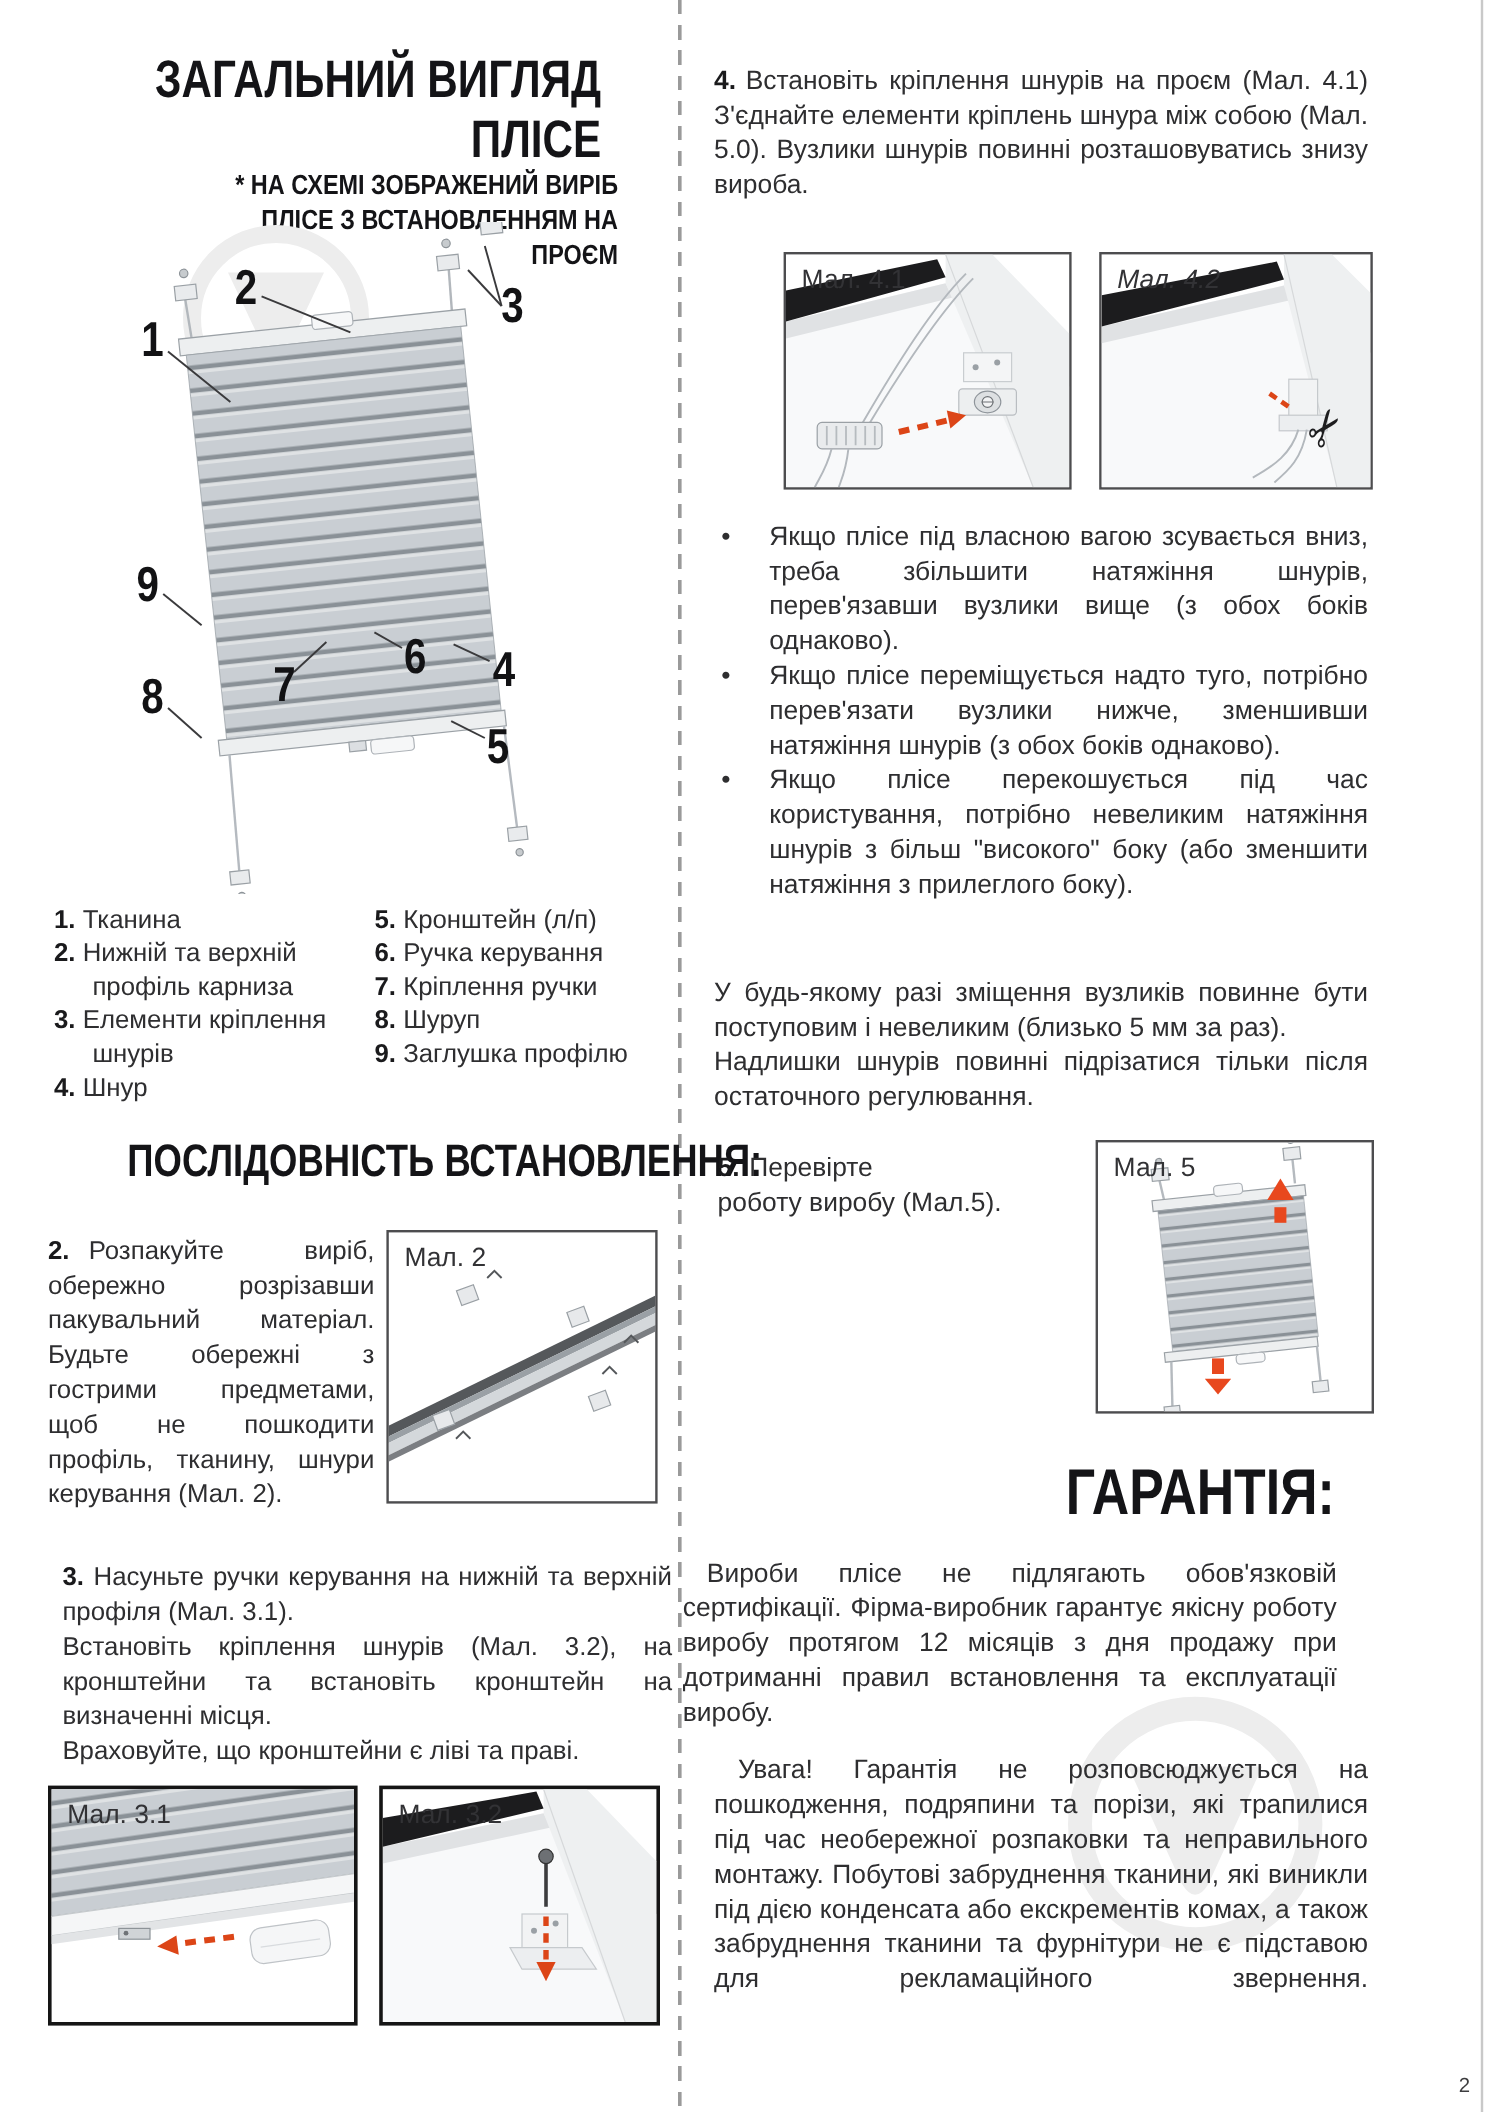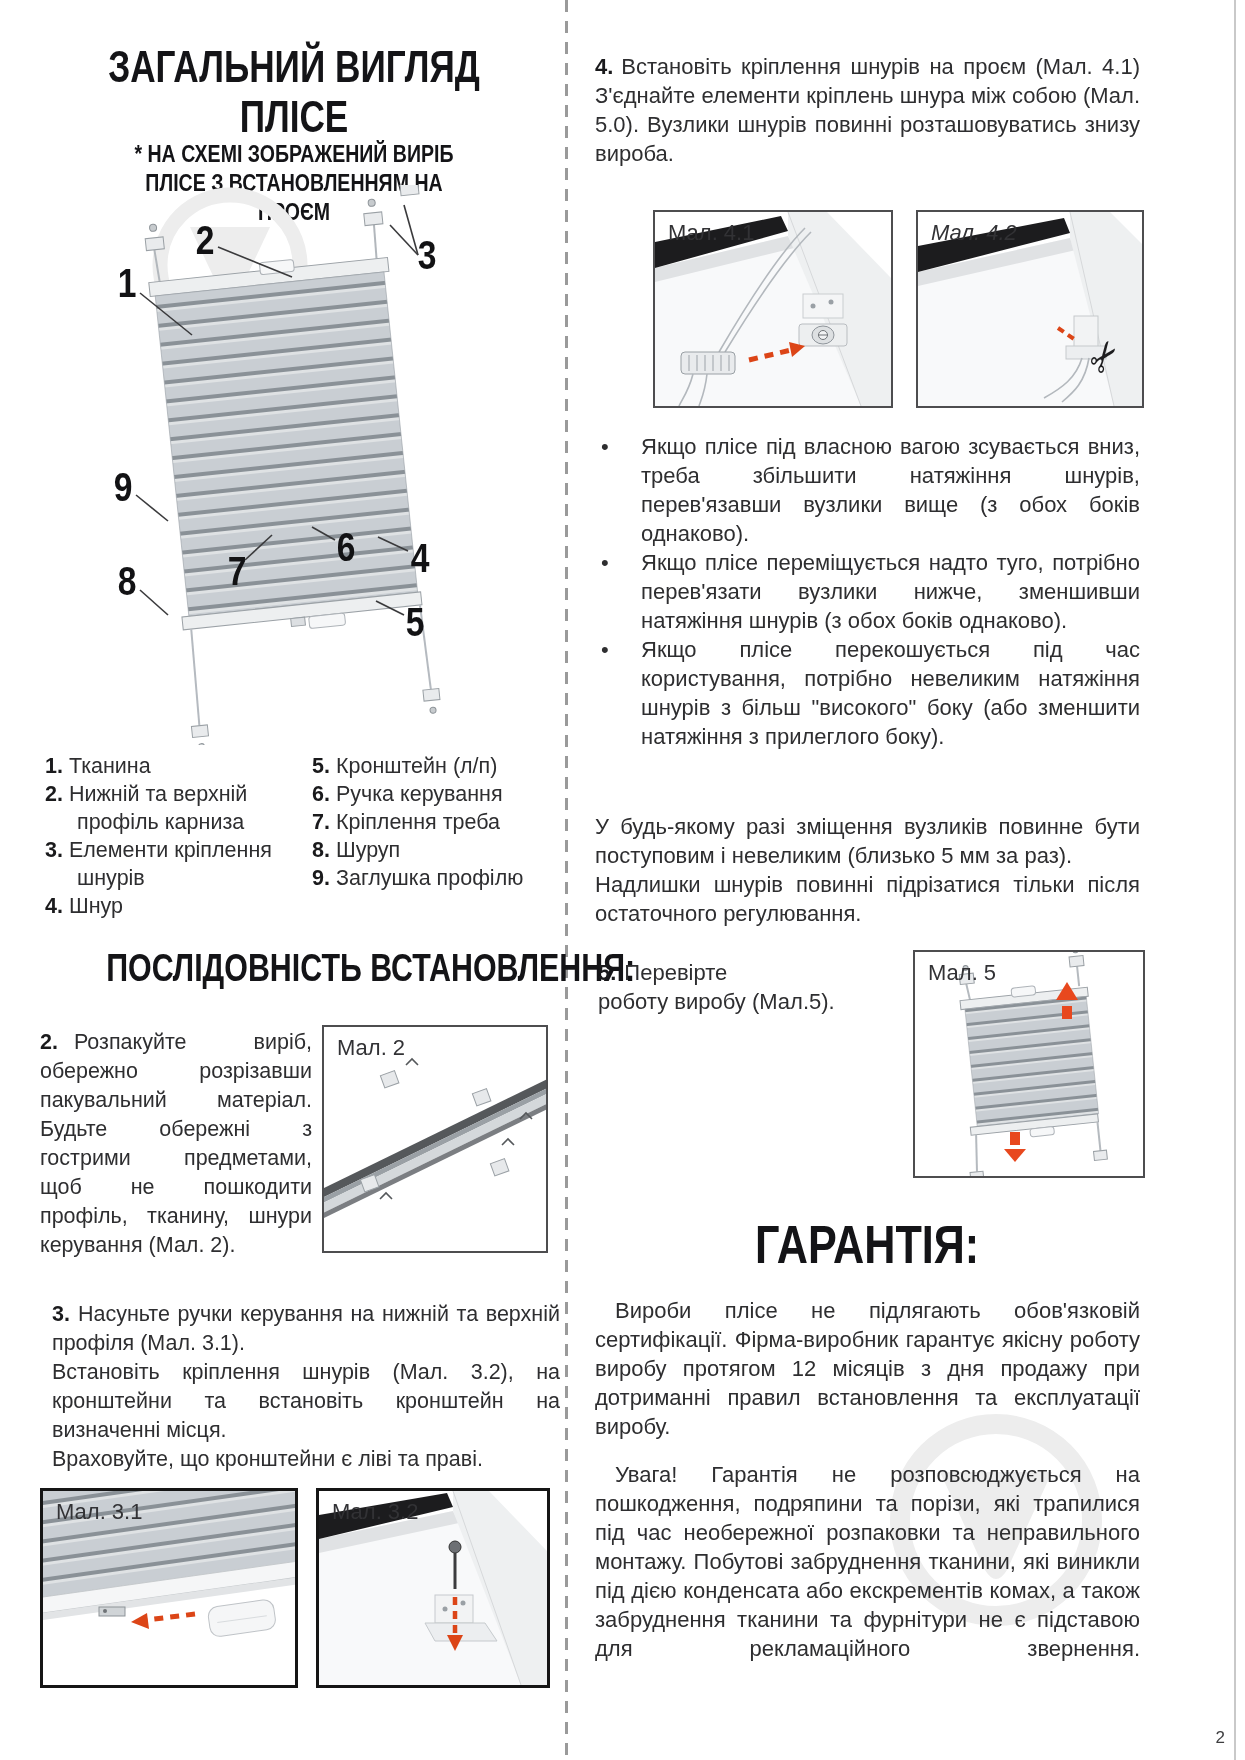--- a/index.html
+++ b/index.html
@@ -7,21 +7,21 @@
         font-family:"Liberation Sans",sans-serif;color:#2e2e30;}
   .abs{position:absolute;}
   p{margin:0;font-size:21.5px;line-height:29px;color:#2e2e30;}
   .rcol p{font-size:22px;line-height:29px;}
   b.num{font-weight:bold;color:#1a1a1c;margin-right:8px;}
   b.numwide{margin-right:16px;}
   .just{text-align:justify;}
   .justall{text-align:justify;text-align-last:justify;}
   .preline{white-space:pre-line;}
   .indent{text-indent:20px;}
-  .hdr{color:#141417;font-weight:bold;text-align:center;}
+  .hdr{color:#141417;font-weight:bold;text-align:right;}
   .cond{display:inline-block;transform:scaleX(0.8);transform-origin:50% 50%;}
   .cond85{display:inline-block;transform:scaleX(0.85);transform-origin:50% 50%;}
   .divider{position:absolute;left:565px;top:0;width:3px;height:1760px;
            background:repeating-linear-gradient(to bottom,#9a9a9a 0 12px,transparent 12px 21px);}
   .edgeline{position:absolute;right:9px;top:0;width:2px;height:1760px;background:#c9c9c9;}
   .pagenum{position:absolute;right:20px;bottom:12px;font-size:17px;color:#3d3d3f;}
   .figbox{position:absolute;background:#fff;border:2px solid #4d4d4f;box-sizing:border-box;}
   .figbox.thick{border:3px solid #151515;}
   .figlabel{position:absolute;top:8px;left:13px;font-size:22px;color:#323235;z-index:2;}
   .figbox svg{position:absolute;left:0;top:0;}
@@ -117,21 +117,21 @@
 
   <ul class="legend" style="left:45px;top:752px;width:250px;">
     <li><b>1.</b><span>Тканина</span></li>
     <li><b>2.</b><span>Нижній та верхній профіль карниза</span></li>
     <li><b>3.</b><span>Елементи кріплення шнурів</span></li>
     <li><b>4.</b><span>Шнур</span></li>
   </ul>
   <ul class="legend" style="left:312px;top:752px;width:238px;">
     <li><b>5.</b><span>Кронштейн (л/п)</span></li>
     <li><b>6.</b><span>Ручка керування</span></li>
-    <li><b>7.</b><span>Кріплення треба</span></li>
+    <li><b>7.</b><span>Кріплення ручки</span></li>
     <li><b>8.</b><span>Шуруп</span></li>
     <li><b>9.</b><span>Заглушка профілю</span></li>
   </ul>
 
   <div class="abs hdr" style="left:40px;top:946px;width:508px;font-size:38px;line-height:44px;">
     <span class="cond" style="white-space:nowrap;">ПОСЛІДОВНІСТЬ ВСТАНОВЛЕННЯ:</span>
   </div>
 
   <p class="abs just" style="left:40px;top:1028px;width:272px;">
     <b class="num numwide">2.</b><span>Розпакуйте виріб, обережно розрізавши пакувальний матеріал. Будьте обережні з гострими предметами, щоб не пошкодити профіль, тканину, шнури керування (Мал. 2).</span>
@@ -331,18 +331,18 @@
       <svg width="232" height="240" viewBox="0 0 232 240">
         <circle cx="116" cy="112" r="96" fill="none" stroke="#ededed" stroke-width="20"></circle>
         <path d="M60 64 L172 64 L127 162 Q116 180 105 162 Z" fill="#ededed"></path>
       </svg>
     </div>
 
     <div class="abs hdr ztext" style="left:595px;top:1220px;width:545px;font-size:54px;line-height:48px;">
       <span class="cond" style="white-space:nowrap;">ГАРАНТІЯ:</span>
     </div>
 
-    <p class="abs just indent ztext" style="left:595px;top:1296px;width:545px;">Вироби плісе не підлягають обов'язковій сертифікації. Фірма-виробник гарантує якісну роботу виробу протягом 12 місяців з дня продажу при дотриманні правил встановлення та експлуатації виробу.</p>
+    <p class="abs just indent ztext" style="left:569px;top:1296px;width:545px;">Вироби плісе не підлягають обов'язковій сертифікації. Фірма-виробник гарантує якісну роботу виробу протягом 12 місяців з дня продажу при дотриманні правил встановлення та експлуатації виробу.</p>
 
     <p class="abs justall indent ztext" style="left:595px;top:1460px;width:545px;">Увага! Гарантія не розповсюджується на пошкодження, подряпини та порізи, які трапилися під час необережної розпаковки та неправильного монтажу. Побутові забруднення тканини, які виникли під дією конденсата або екскрементів комах, а також забруднення тканини та фурнітури не є підставою для рекламаційного звернення.</p>
 
   </div>
 </div>
 
 </body></html>

